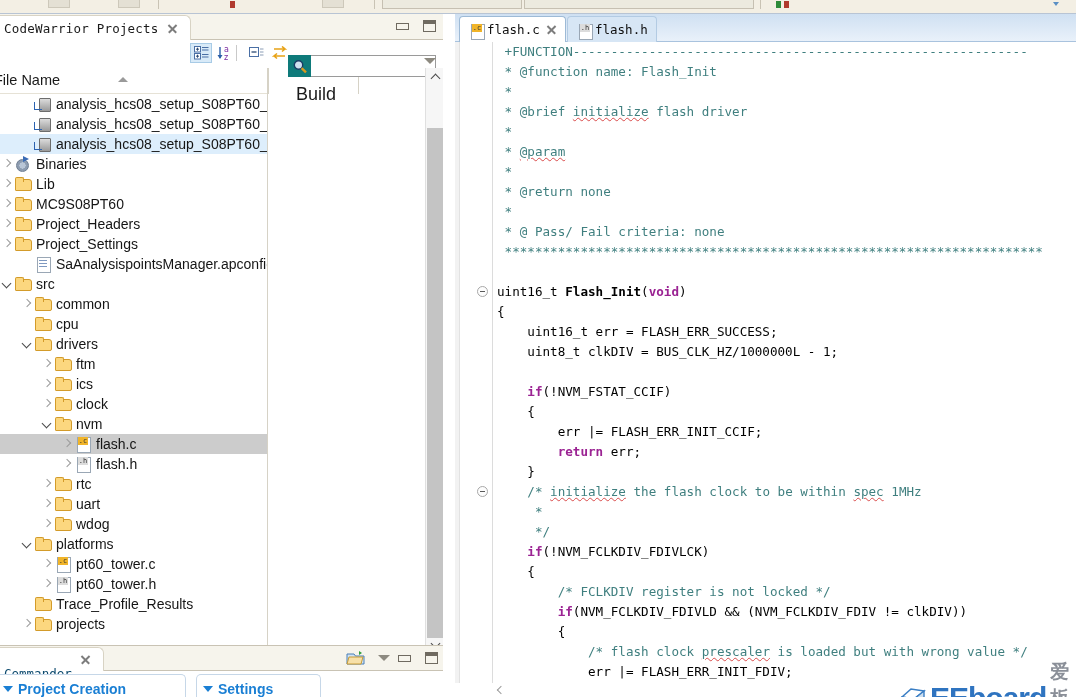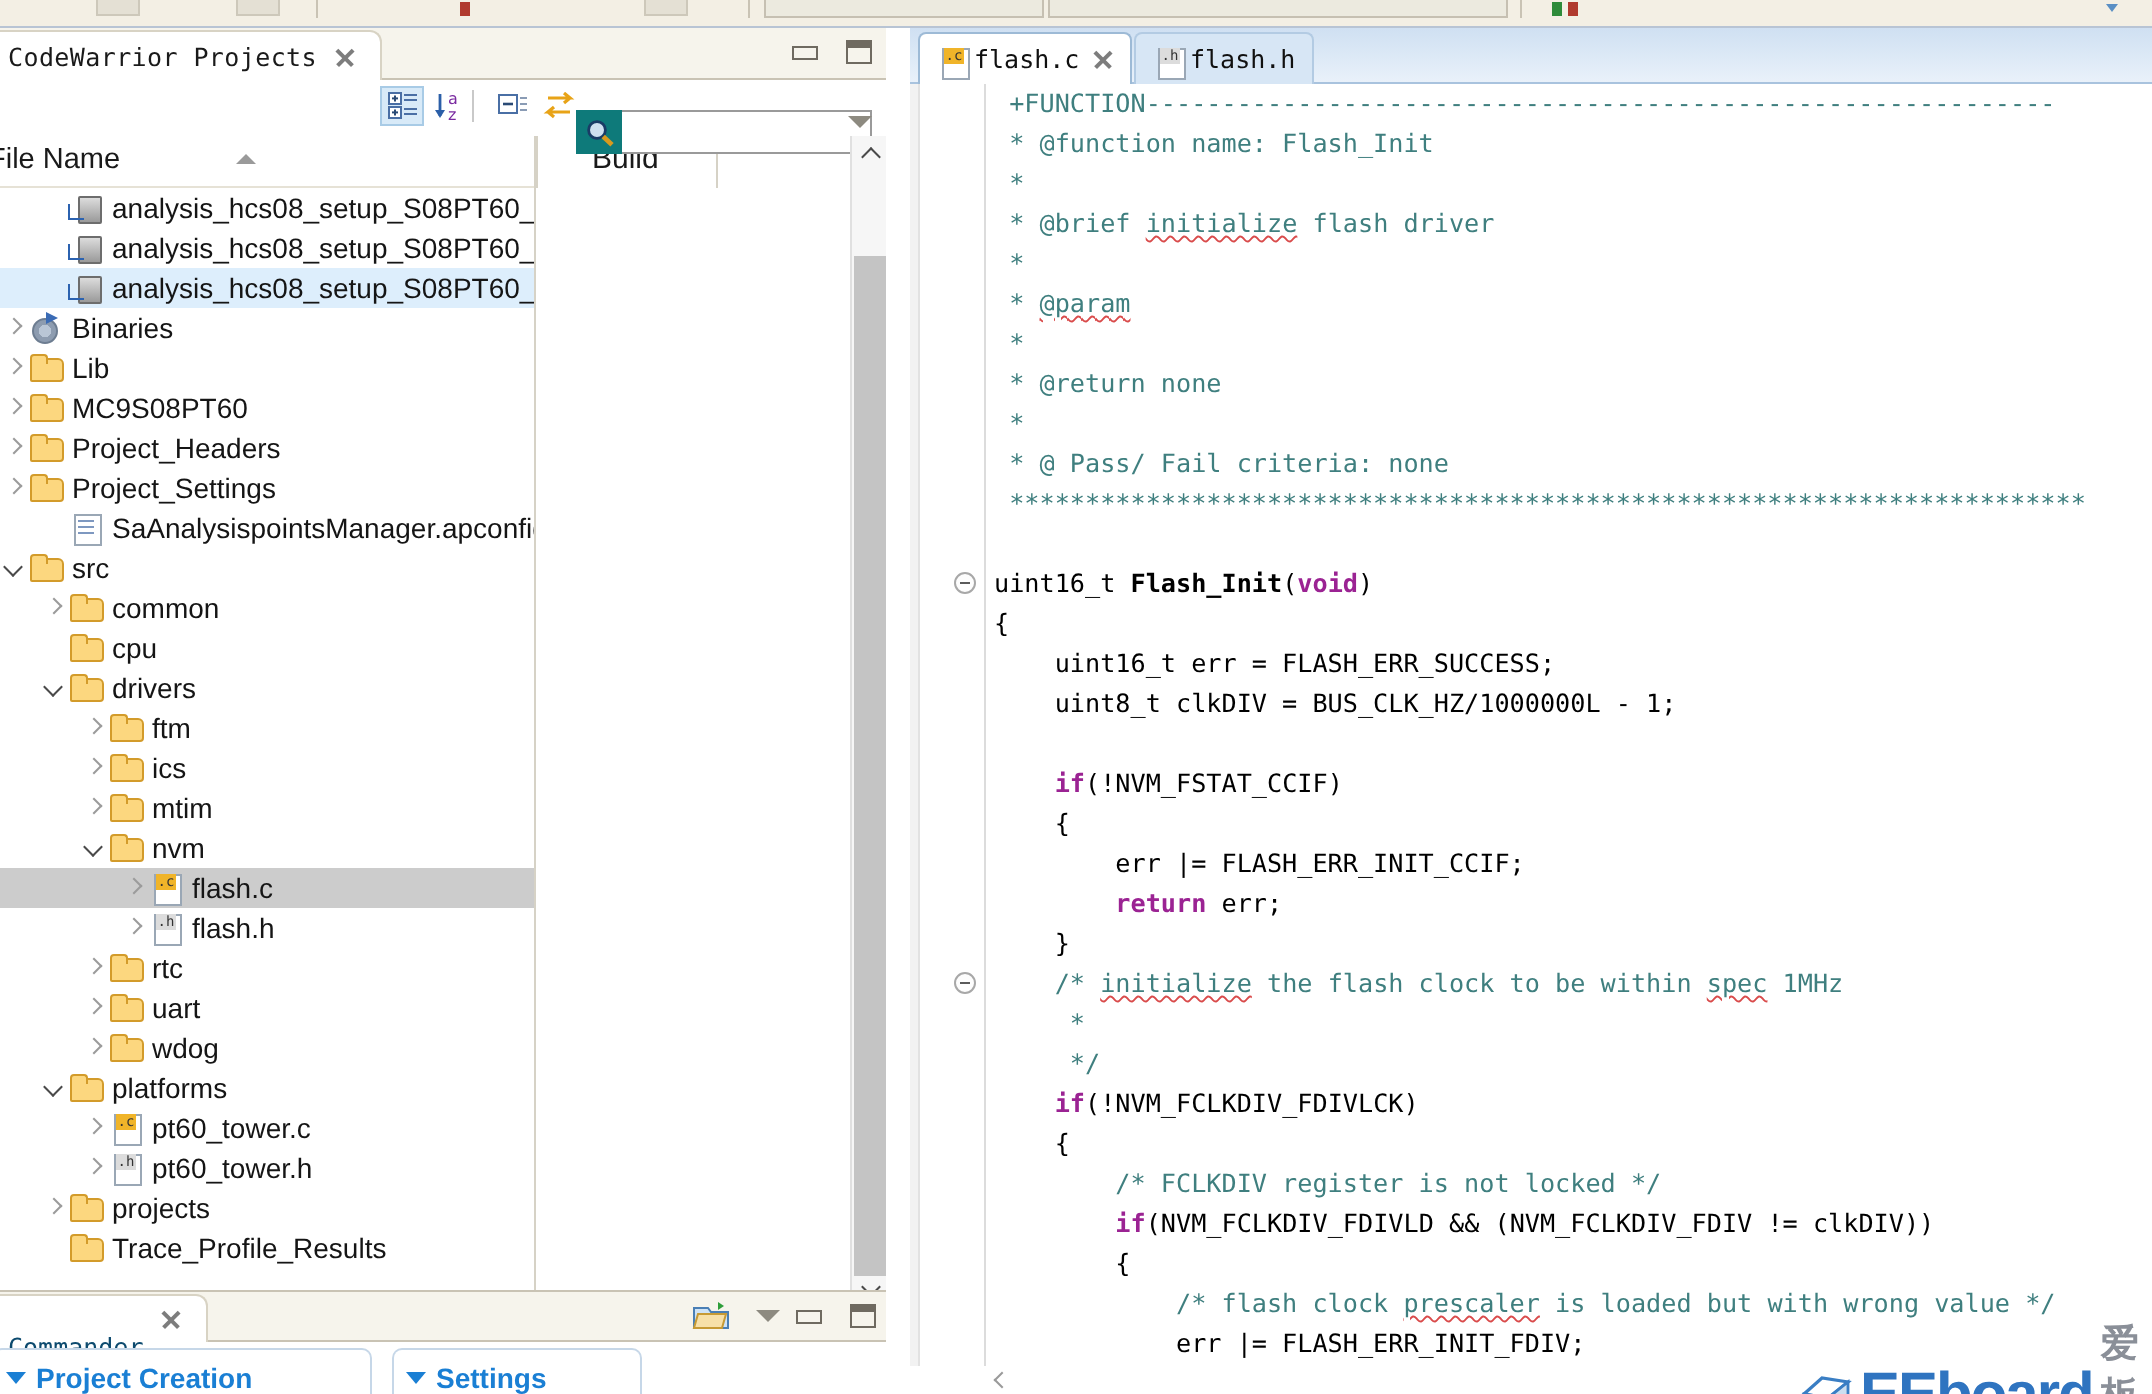--- a/index.html
+++ b/index.html
@@ -236,21 +236,21 @@
   
   #popup-overlay {
     position: absolute; left: 267px; top: 54px; width: 158px; height: 594px;
     background: #ffffff;
     border-left: 1px solid #d6d2c6;
   }
   #popup-build-hdr {
     position: absolute; left: 0; top: 0; width: 158px; height: 26px;
   }
   #popup-build-hdr .bl {
-    position: absolute; left: 28px; top: 3px; font-size: 15px; color: #1a1a1a;
+    position: absolute; left: 28px; top: 16px; font-size: 18px; color: #1a1a1a;
   }
   #popup-build-hdr .divider {
     position: absolute; top: 0; width: 1px; height: 26px; background: #d6d2c6;
   }
 
   
   #search-wrap {
     position: absolute; left: 288px; top: 41px;
     display: flex; align-items: stretch; height: 22px;
   }
@@ -587,21 +587,21 @@
       <div class="trow">
         <span style="flex: 0 0 auto; width: 40px; height: 1px;"></span>
         <span class="twist closed"></span>
         <span class="tico ico-folder"></span>
         <span class="tlabel">ics</span>
       </div>
       <div class="trow">
         <span style="flex: 0 0 auto; width: 40px; height: 1px;"></span>
         <span class="twist closed"></span>
         <span class="tico ico-folder"></span>
-        <span class="tlabel">mtim</span>
+        <span class="tlabel">clock</span>
       </div>
       <div class="trow">
         <span style="flex: 0 0 auto; width: 40px; height: 1px;"></span>
         <span class="twist open"></span>
         <span class="tico ico-folder"></span>
         <span class="tlabel">nvm</span>
       </div>
       <div class="trow sel-gray">
         <span style="flex: 0 0 auto; width: 60px; height: 1px;"></span>
         <span class="twist closed"></span>
@@ -649,29 +649,29 @@
       </div>
       <div class="trow">
         <span style="flex: 0 0 auto; width: 40px; height: 1px;"></span>
         <span class="twist closed"></span>
         <span class="tico ico-hfile"></span>
         <span class="tlabel">pt60_tower.h</span>
         <span class="check">✔</span>
       </div>
       <div class="trow">
         <span style="flex: 0 0 auto; width: 20px; height: 1px;"></span>
+        <span class="twist"></span>
+        <span class="tico ico-folder"></span>
+        <span class="tlabel">Trace_Profile_Results</span>
+      </div>
+      <div class="trow">
+        <span style="flex: 0 0 auto; width: 20px; height: 1px;"></span>
         <span class="twist closed"></span>
         <span class="tico ico-folder"></span>
         <span class="tlabel">projects</span>
-      </div>
-      <div class="trow">
-        <span style="flex: 0 0 auto; width: 20px; height: 1px;"></span>
-        <span class="twist"></span>
-        <span class="tico ico-folder"></span>
-        <span class="tlabel">Trace_Profile_Results</span>
       </div>
     </div>
 
   <div id="popup-overlay">
     <div id="popup-build-hdr">
       <span class="bl">Build</span>
       <span class="divider" style="left:0px;"></span>
       <span class="divider" style="left:90px;"></span>
     </div>
   </div>

